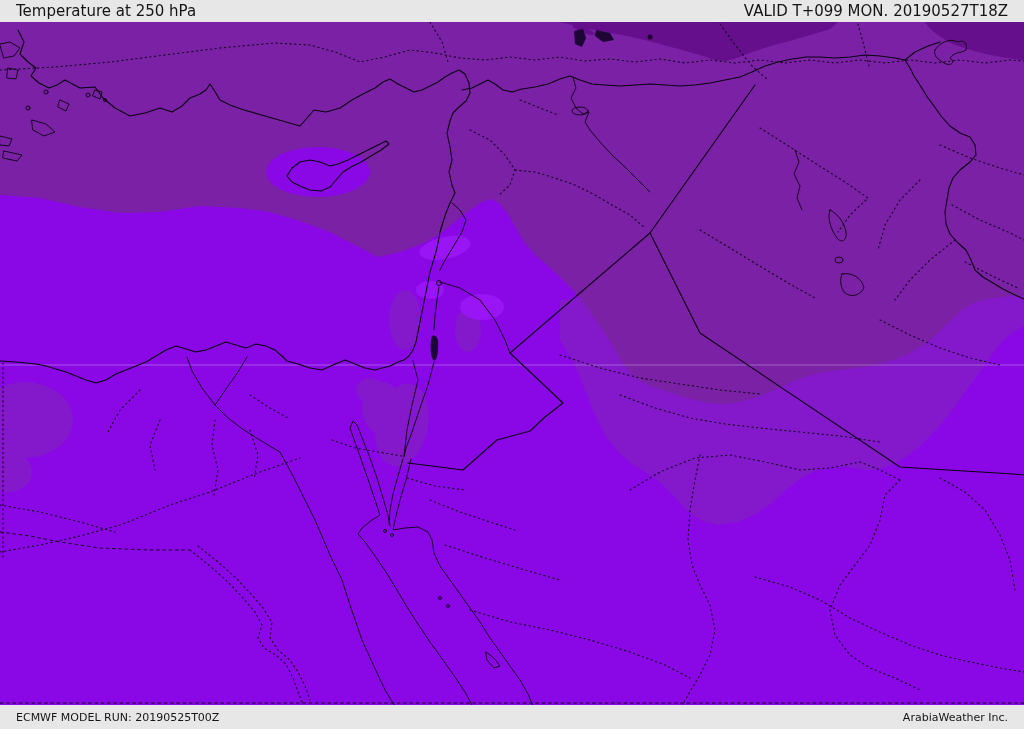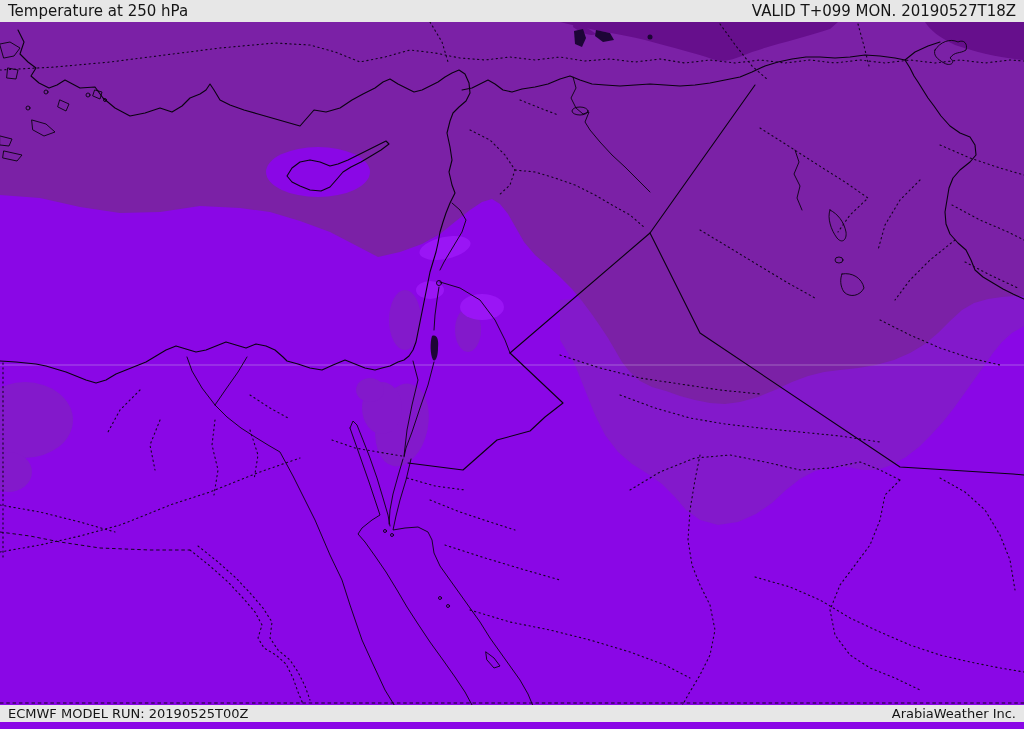--- a/index.html
+++ b/index.html
@@ -1,22 +1,22 @@
 <!DOCTYPE html>
 <html><head>
 <meta charset="utf-8">
 <style>
   html,body{margin:0;padding:0;}
   body{width:1024px;height:729px;position:relative;overflow:hidden;
        font-family:"DejaVu Sans","Liberation Sans",sans-serif;background:#8a07e6;}
   .bar{position:absolute;left:0;width:1024px;background:#e7e7e7;color:#151515;
        display:flex;justify-content:space-between;align-items:center;
-       box-sizing:border-box;padding:0 8px;z-index:5;}
+       box-sizing:border-box;padding:0 16px;z-index:5;}
   .bar.top{top:0;height:22px;font-size:15px;}
-  .bar.bottom{bottom:7px;height:17px;font-size:13px;}
+  .bar.bottom{bottom:0;height:24px;font-size:11px;}
   .bar span{white-space:nowrap;}
   svg#map{position:absolute;top:0;left:0;z-index:1;}
   .coast{fill:none;stroke:#0a0210;stroke-width:1.1;stroke-linejoin:round;stroke-linecap:round;}
   .thin{stroke-width:0.9;}
   .dot{fill:none;stroke:#140420;stroke-width:1.1;stroke-dasharray:1.3 3.4;stroke-linecap:round;}
   .dash{fill:none;stroke:#140420;stroke-width:1;stroke-dasharray:3.5 2.8;stroke-linecap:butt;}
   .parallel{stroke:#d8d0e8;stroke-opacity:0.4;stroke-width:1;}
 </style>
 </head>
 <body>

